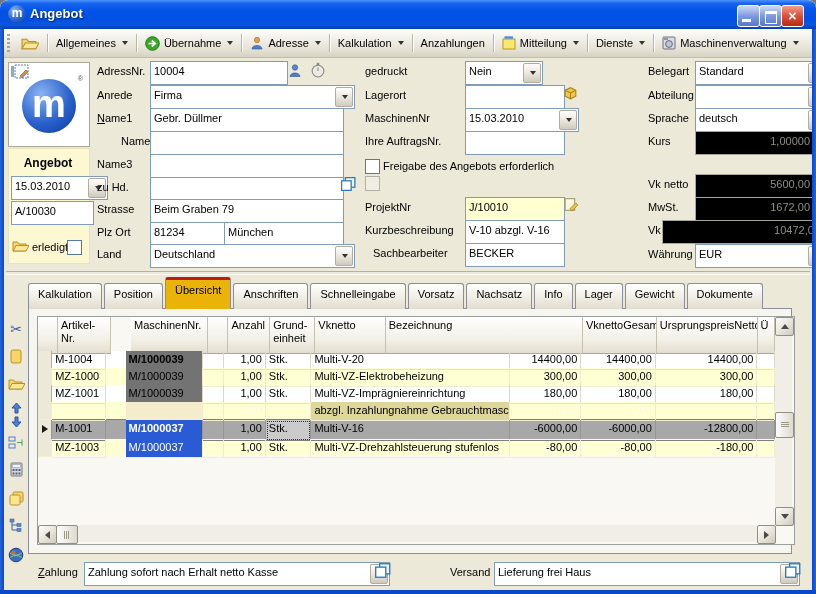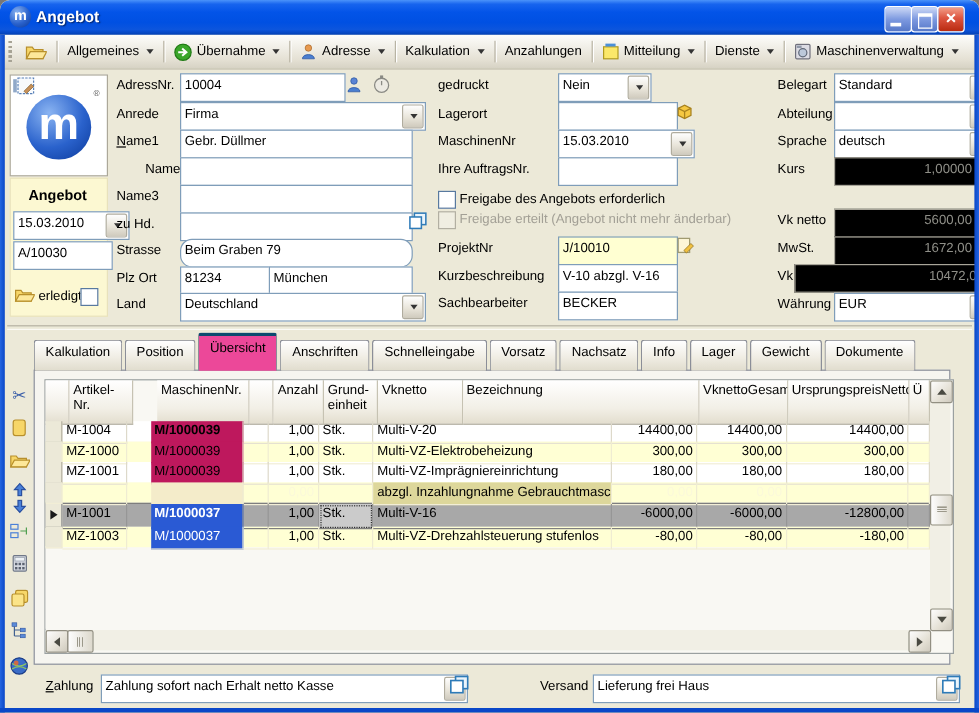--- a/index.html
+++ b/index.html
@@ -48,40 +48,40 @@
   .msphere{position:absolute;left:13px;top:16px;width:54px;height:54px;border-radius:50%;
     background:radial-gradient(circle at 35% 28%,#8ab4f2,#2a62cc 55%,#0a3898);color:#fff;font-weight:bold;
     font-size:38px;text-align:center;line-height:50px;}
   .rmark{position:absolute;right:6px;top:12px;font-size:7px;color:#555;}
   .sidepanel{position:absolute;left:8px;top:148px;width:80px;height:114px;background:#fcf8d2;border:1px solid #e8e2bc;}
   .divider{position:absolute;left:6px;top:271px;width:804px;height:2px;border-top:1px solid #b5b1a2;border-bottom:1px solid #fbfaf5;}
   
   .tabs{position:absolute;left:28px;top:286px;height:23px;display:flex;align-items:flex-end;z-index:10;}
   .tab{height:21px;padding:4px 9px 0;margin-right:2px;background:linear-gradient(180deg,#fff,#f0ede4 55%,#e0dccd);
     border:1px solid #8b8e98;border-bottom:none;border-radius:3px 3px 0 0;white-space:nowrap;}
-  .tab.active{height:25px;background:#ec4899;border-top:3px solid #0c4a6e;position:relative;z-index:12;}
+  .tab.active{height:25px;background:#eab308;border-top:3px solid #b91c1c;position:relative;z-index:12;}
   .panel{position:absolute;left:28px;top:308px;width:762px;height:244px;background:#f6f5f0;border:1px solid #8a8e99;z-index:5;}
   
   .strip-ic{position:absolute;left:7px;width:18px;height:18px;display:flex;align-items:center;justify-content:center;z-index:8;}
   
   .gridborder{position:absolute;left:37px;top:316px;width:756px;height:227px;border:1px solid #9aa0a0;background:#f9f8f3;z-index:6;}
   .grid{position:absolute;left:38px;top:317px;width:737px;z-index:7;}
   .grow{display:flex;height:17px;}
   .grow.hdr{height:34px;}
   .grow.sel{height:19px;background:#a8a8a8;border-top:1px solid #7e7e7e;}
   .gc{height:100%;padding:1px 3px 0;overflow:hidden;white-space:nowrap;border-right:1px solid #ddd9ca;border-bottom:1px solid #e5e1d1;line-height:14px;}
   .gh{background:linear-gradient(180deg,#ffffff,#f2efe6 65%,#e3decf);border-right:1px solid #c6c2b2;border-bottom:1px solid #aca899;
      white-space:pre-line;line-height:13px;padding-top:2px;}
   .ind{background:#ece9d8;border-right:1px solid #b4b0a0;border-bottom:1px solid #cfccc0;padding:0;}
   .num{text-align:right;}
   .b{font-weight:bold;}
   .c0{width:15px;} .c1{width:53px;} .c2{width:80px;margin-left:20px;} .c3{width:16px;} .c4{width:40px;}
   .c5{width:44px;} .c6{width:219px;} .c7{width:73px;} .c8{width:77px;} .c9{width:108px;} .c10{width:12px;}
   .r-white{background:#fff;} .r-yel{background:#ffffd4;}
-  .m-tan{background:#be185d;} .m-tan4{background:#f4ecca;}
+  .m-tan{background:#737373;} .m-tan4{background:#f4ecca;}
   .m-blue{background:#2a5ad4;color:#fff;}
   .r-yel .gc{border-right-color:#efecd2;border-bottom-color:#f2eed6;}
   .grow.sel .gc{border-right-color:#969696;border-bottom-color:#7e7e7e;}
   .note-cell{background:#ddd79b;}
   .faint{color:#fbf9da;}
   .focuscell{outline:1px dotted #303030;outline-offset:-2px;background:#cbcbcb;}
   .selarrow{width:0;height:0;border-top:4px solid transparent;border-bottom:4px solid transparent;border-left:6px solid #1a1a1a;margin:5px auto 0;}
   .filler{position:absolute;left:38px;top:455px;width:737px;height:69px;background:#f9f8f3;z-index:7;}
   
   .sbtn{position:absolute;width:17px;height:17px;border:1px solid #928f82;border-radius:2px;
@@ -230,21 +230,21 @@
   <div class="tb" style="left:150px;top:154px;width:186px;"></div>
 
   <div class="lbl" style="left:97px;top:181px;">zu Hd.</div>
   <div class="tb" style="left:150px;top:177px;width:186px;"></div>
   <svg class="abs" style="left:340px;top:176px;" width="17" height="16" viewBox="0 0 16 15">
       <rect x="5" y="1.5" width="9" height="9" fill="#eaf4fb" stroke="#2e7bb8" stroke-width="1.2"></rect>
       <rect x="1.5" y="4.5" width="9" height="9" fill="#fff" stroke="#2e7bb8" stroke-width="1.2"></rect>
     </svg>
 
   <div class="lbl" style="left:97px;top:203px;">Strasse</div>
-  <div class="tb" style="left:150px;top:199px;width:186px;border-radius:10px;">Beim Graben 79</div>
+  <div class="tb" style="left:150px;top:199px;width:186px;">Beim Graben 79</div>
 
   <div class="lbl" style="left:97px;top:226px;">Plz Ort</div>
   <div class="tb" style="left:150px;top:222px;width:68px;">81234</div>
   <div class="tb" style="left:224px;top:222px;width:112px;">München</div>
 
   <div class="lbl" style="left:97px;top:248px;">Land</div>
   <div class="tb combo" style="left:150px;top:244px;width:183px;"><span>Deutschland</span><span class="arw">
         <span class="darr"></span>
       </span></div>
 
@@ -264,33 +264,32 @@
   <div class="tb combo" style="left:465px;top:108px;width:92px;"><span>15.03.2010</span><span class="arw">
         <span class="darr"></span>
       </span></div>
 
   <div class="lbl" style="left:365px;top:135px;">Ihre AuftragsNr.</div>
   <div class="tb" style="left:465px;top:131px;width:92px;"></div>
 
   <div class="cb" style="left:365px;top:159px;"></div>
   <div class="lbl" style="left:383px;top:160px;">Freigabe des Angebots erforderlich</div>
   <div class="cb dis" style="left:365px;top:176px;"></div>
-  <div class="lbl dis" style="left:383px;top:177px;">Freigabe erteilt (Angebot nicht mehr änderbar)</div>
 
   <div class="lbl" style="left:365px;top:201px;">ProjektNr</div>
   <div class="tb yel" style="left:465px;top:197px;width:92px;">J/10010</div>
   <svg class="abs" style="left:563px;top:197px;" width="17" height="15" viewBox="0 0 16 14">
       <rect x="2" y="1.5" width="9" height="11" fill="#fdf6d8" stroke="#a09a70"></rect>
       <path d="M8.5 13 L14 7.5 L12 5.5 L6.5 11 Z" fill="#f0c040" stroke="#907020" stroke-width="0.6"></path>
     </svg>
 
   <div class="lbl" style="left:365px;top:224px;">Kurzbeschreibung</div>
   <div class="tb" style="left:465px;top:220px;width:92px;">V-10 abzgl. V-16</div>
 
-  <div class="lbl" style="left:365px;top:247px;">Sachbearbeiter</div>
+  <div class="lbl" style="left:373px;top:247px;">Sachbearbeiter</div>
   <div class="tb" style="left:465px;top:243px;width:92px;">BECKER</div>
 
   <div class="lbl" style="left:648px;top:65px;">Belegart</div>
   <div class="tb combo" style="left:695px;top:61px;width:111px;"><span>Standard</span><span class="arw"></span></div>
 
   <div class="lbl" style="left:648px;top:89px;">Abteilung</div>
   <div class="tb combo" style="left:695px;top:85px;width:111px;"><span></span><span class="arw"></span></div>
 
   <div class="lbl" style="left:648px;top:112px;">Sprache</div>
   <div class="tb combo" style="left:695px;top:108px;width:111px;"><span>deutsch</span><span class="arw"></span></div>

